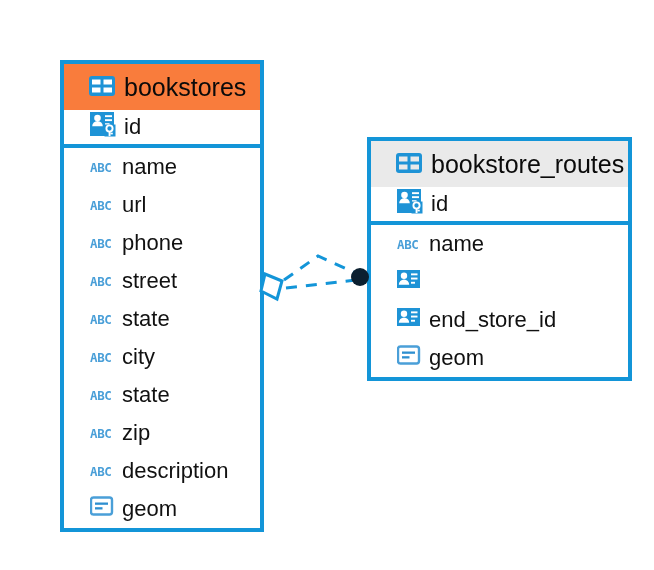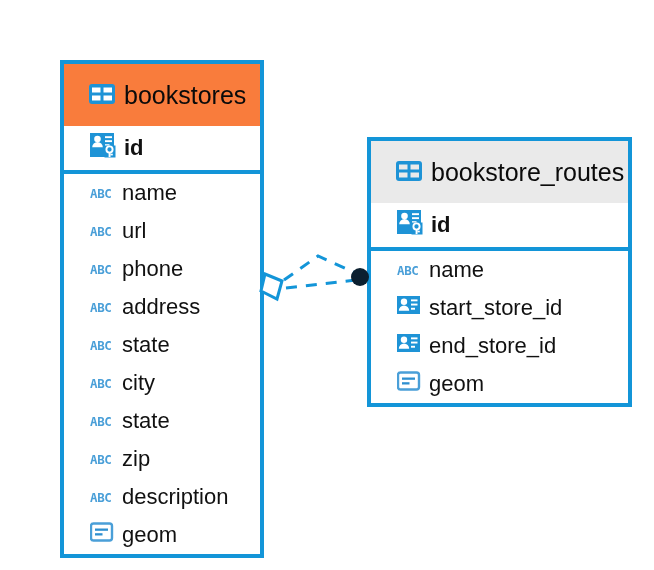--- a/index.html
+++ b/index.html
@@ -14,42 +14,42 @@
 
   
   .entity{
     position:absolute;
     box-sizing:border-box;
     border:4px solid var(--edge);
     background:#ffffff;
   }
   .ent-header{
     box-sizing:border-box;
-    height:62px;
+    height:46px;
     display:flex;align-items:center;
     padding-left:9px;
     font-size:25px;
     color:#0a0a0a;
     white-space:nowrap;
   }
   .ent-header.orange{background:#f97c3c;}
   .ent-header.gray{background:#eaeaea;}
 
   .pk-sep{height:4px;background:var(--edge);}
 
   .row{
     box-sizing:border-box;
     height:38px;
     display:flex;align-items:center;
     padding-left:10px;
     font-size:22px;
     color:#111111;
     white-space:nowrap;
   }
-  .row.pk{height:44px;font-weight:bold;}
+  .row.pk{height:34px;font-weight:normal;}
   .row .label{margin-left:8px;}
 
   
   .ico{flex:0 0 auto;display:block;margin-left:16px;}
 
   
   #connector{position:absolute;left:0;top:0;width:654px;height:570px;pointer-events:none;}
 </style>
 </head>
 <body>
@@ -117,21 +117,21 @@
           </svg>
         </span>
         <span class="label">phone</span>
       </div>
       <div class="row">
         <span class="ico">
           <svg width="24" height="14" viewBox="0 0 24 14">
             <text x="0" y="11.6" font-family="'DejaVu Sans Mono',monospace" font-size="12.5" font-weight="bold" fill="#4a9fd8" letter-spacing="-0.4">ABC</text>
           </svg>
         </span>
-        <span class="label">address</span>
+        <span class="label">street</span>
       </div>
       <div class="row">
         <span class="ico">
           <svg width="24" height="14" viewBox="0 0 24 14">
             <text x="0" y="11.6" font-family="'DejaVu Sans Mono',monospace" font-size="12.5" font-weight="bold" fill="#4a9fd8" letter-spacing="-0.4">ABC</text>
           </svg>
         </span>
         <span class="label">state</span>
       </div>
       <div class="row">
@@ -229,21 +229,20 @@
         <span class="ico">
           <svg width="24" height="19" viewBox="0 0 24 19">
             <rect x="0" y="0" width="23" height="18" fill="#1e93d6"></rect>
             <circle cx="7" cy="5.8" r="3.2" fill="#ffffff"></circle>
             <path d="M1.8 14.8 a5.2 5.2 0 0 1 10.4 0 Z" fill="#ffffff"></path>
             <rect x="14" y="3.4" width="6.5" height="1.9" fill="#ffffff"></rect>
             <rect x="14" y="7.6" width="6.5" height="1.9" fill="#ffffff"></rect>
             <rect x="14" y="11.8" width="4" height="1.9" fill="#ffffff"></rect>
           </svg>
         </span>
-        <span class="label">start_store_id</span>
       </div>
       <div class="row">
         <span class="ico">
           <svg width="24" height="19" viewBox="0 0 24 19">
             <rect x="0" y="0" width="23" height="18" fill="#1e93d6"></rect>
             <circle cx="7" cy="5.8" r="3.2" fill="#ffffff"></circle>
             <path d="M1.8 14.8 a5.2 5.2 0 0 1 10.4 0 Z" fill="#ffffff"></path>
             <rect x="14" y="3.4" width="6.5" height="1.9" fill="#ffffff"></rect>
             <rect x="14" y="7.6" width="6.5" height="1.9" fill="#ffffff"></rect>
             <rect x="14" y="11.8" width="4" height="1.9" fill="#ffffff"></rect>

